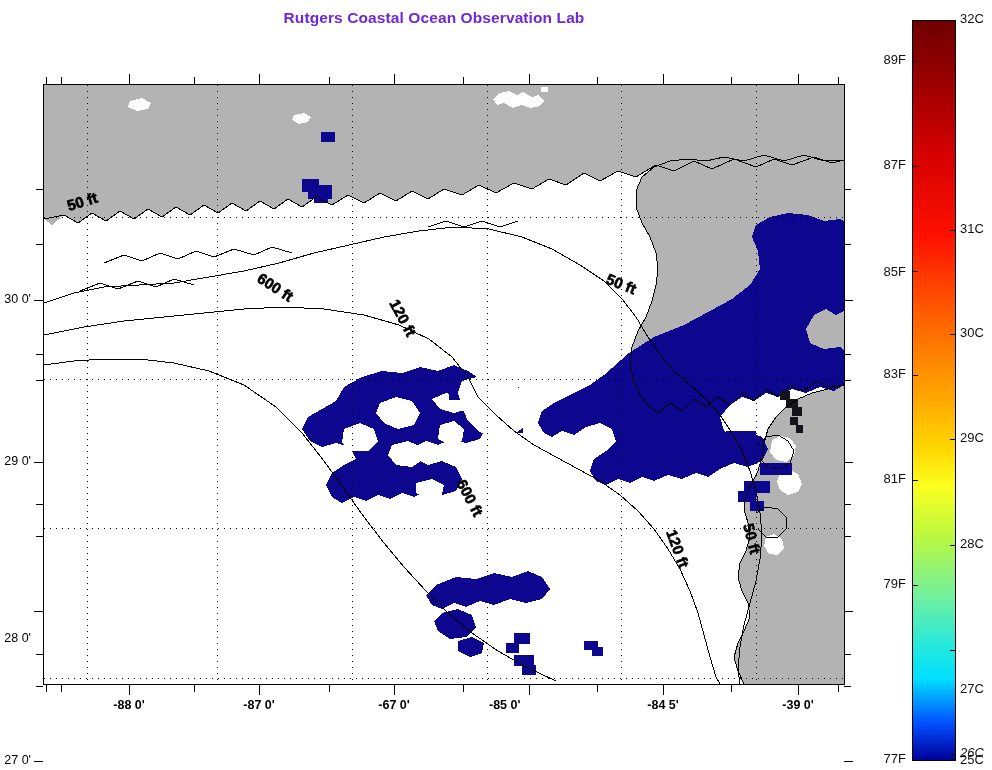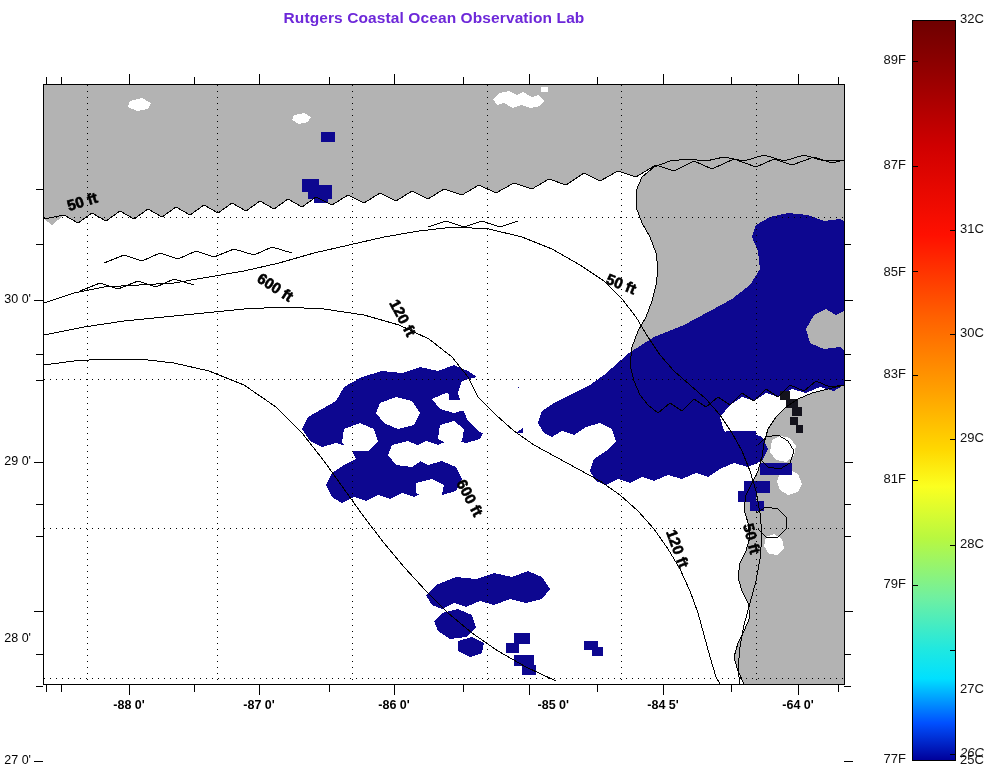--- a/index.html
+++ b/index.html
@@ -250,27 +250,27 @@
     <div class="tick tick-h" style="position: absolute; left: 36px; top: 686px; width: 7px; height: 1px; background: rgb(0, 0, 0);"></div>
     <div class="tick tick-h" style="position: absolute; left: 36px; top: 189px; width: 7px; height: 1px; background: rgb(0, 0, 0);"></div>
     <div class="tick tick-h" style="position: absolute; left: 36px; top: 354px; width: 7px; height: 1px; background: rgb(0, 0, 0);"></div>
     <div class="tick tick-h" style="position: absolute; left: 36px; top: 504px; width: 7px; height: 1px; background: rgb(0, 0, 0);"></div>
     <div class="tick tick-h" style="position: absolute; left: 36px; top: 654px; width: 7px; height: 1px; background: rgb(0, 0, 0);"></div>
     <div class="tick tick-v" style="position: absolute; left: 129px; top: 685px; width: 1px; height: 10px; background: rgb(0, 0, 0);"></div>
     <div class="axlabel xlabel" style="position: absolute; left: 89px; top: 698px; width: 80px; text-align: center;">-88 0'</div>
     <div class="tick tick-v" style="position: absolute; left: 259px; top: 685px; width: 1px; height: 10px; background: rgb(0, 0, 0);"></div>
     <div class="axlabel xlabel" style="position: absolute; left: 219px; top: 698px; width: 80px; text-align: center;">-87 0'</div>
     <div class="tick tick-v" style="position: absolute; left: 394px; top: 685px; width: 1px; height: 10px; background: rgb(0, 0, 0);"></div>
-    <div class="axlabel xlabel" style="position: absolute; left: 354px; top: 698px; width: 80px; text-align: center;">-86 0'</div>
+    <div class="axlabel xlabel" style="position: absolute; left: 354px; top: 698px; width: 80px; text-align: center;">-67 0'</div>
     <div class="tick tick-v" style="position: absolute; left: 529px; top: 685px; width: 1px; height: 10px; background: rgb(0, 0, 0);"></div>
-    <div class="axlabel xlabel" style="position: absolute; left: 489px; top: 698px; width: 80px; text-align: right;">-85 0'</div>
+    <div class="axlabel xlabel" style="position: absolute; left: 489px; top: 698px; width: 80px; text-align: left;">-85 0'</div>
     <div class="tick tick-v" style="position: absolute; left: 663px; top: 685px; width: 1px; height: 10px; background: rgb(0, 0, 0);"></div>
     <div class="axlabel xlabel" style="position: absolute; left: 623px; top: 698px; width: 80px; text-align: center;">-84 5'</div>
     <div class="tick tick-v" style="position: absolute; left: 798px; top: 685px; width: 1px; height: 10px; background: rgb(0, 0, 0);"></div>
-    <div class="axlabel xlabel" style="position: absolute; left: 758px; top: 698px; width: 80px; text-align: center;">-64 0'</div>
+    <div class="axlabel xlabel" style="position: absolute; left: 758px; top: 698px; width: 80px; text-align: center;">-39 0'</div>
     <div class="tick tick-v" style="position: absolute; left: 46px; top: 685px; width: 1px; height: 7px; background: rgb(0, 0, 0);"></div>
     <div class="tick tick-v" style="position: absolute; left: 61px; top: 685px; width: 1px; height: 7px; background: rgb(0, 0, 0);"></div>
     <div class="tick tick-v" style="position: absolute; left: 194px; top: 685px; width: 1px; height: 7px; background: rgb(0, 0, 0);"></div>
     <div class="tick tick-v" style="position: absolute; left: 329px; top: 685px; width: 1px; height: 7px; background: rgb(0, 0, 0);"></div>
     <div class="tick tick-v" style="position: absolute; left: 463px; top: 685px; width: 1px; height: 7px; background: rgb(0, 0, 0);"></div>
     <div class="tick tick-v" style="position: absolute; left: 597px; top: 685px; width: 1px; height: 7px; background: rgb(0, 0, 0);"></div>
     <div class="tick tick-v" style="position: absolute; left: 731px; top: 685px; width: 1px; height: 7px; background: rgb(0, 0, 0);"></div>
     <div class="tick tick-v" style="position: absolute; left: 838px; top: 685px; width: 1px; height: 7px; background: rgb(0, 0, 0);"></div>
     <div class="tick tick-v" style="position: absolute; left: 129px; top: 74px; width: 1px; height: 10px; background: rgb(0, 0, 0);"></div>
     <div class="tick tick-v" style="position: absolute; left: 259px; top: 74px; width: 1px; height: 10px; background: rgb(0, 0, 0);"></div>

